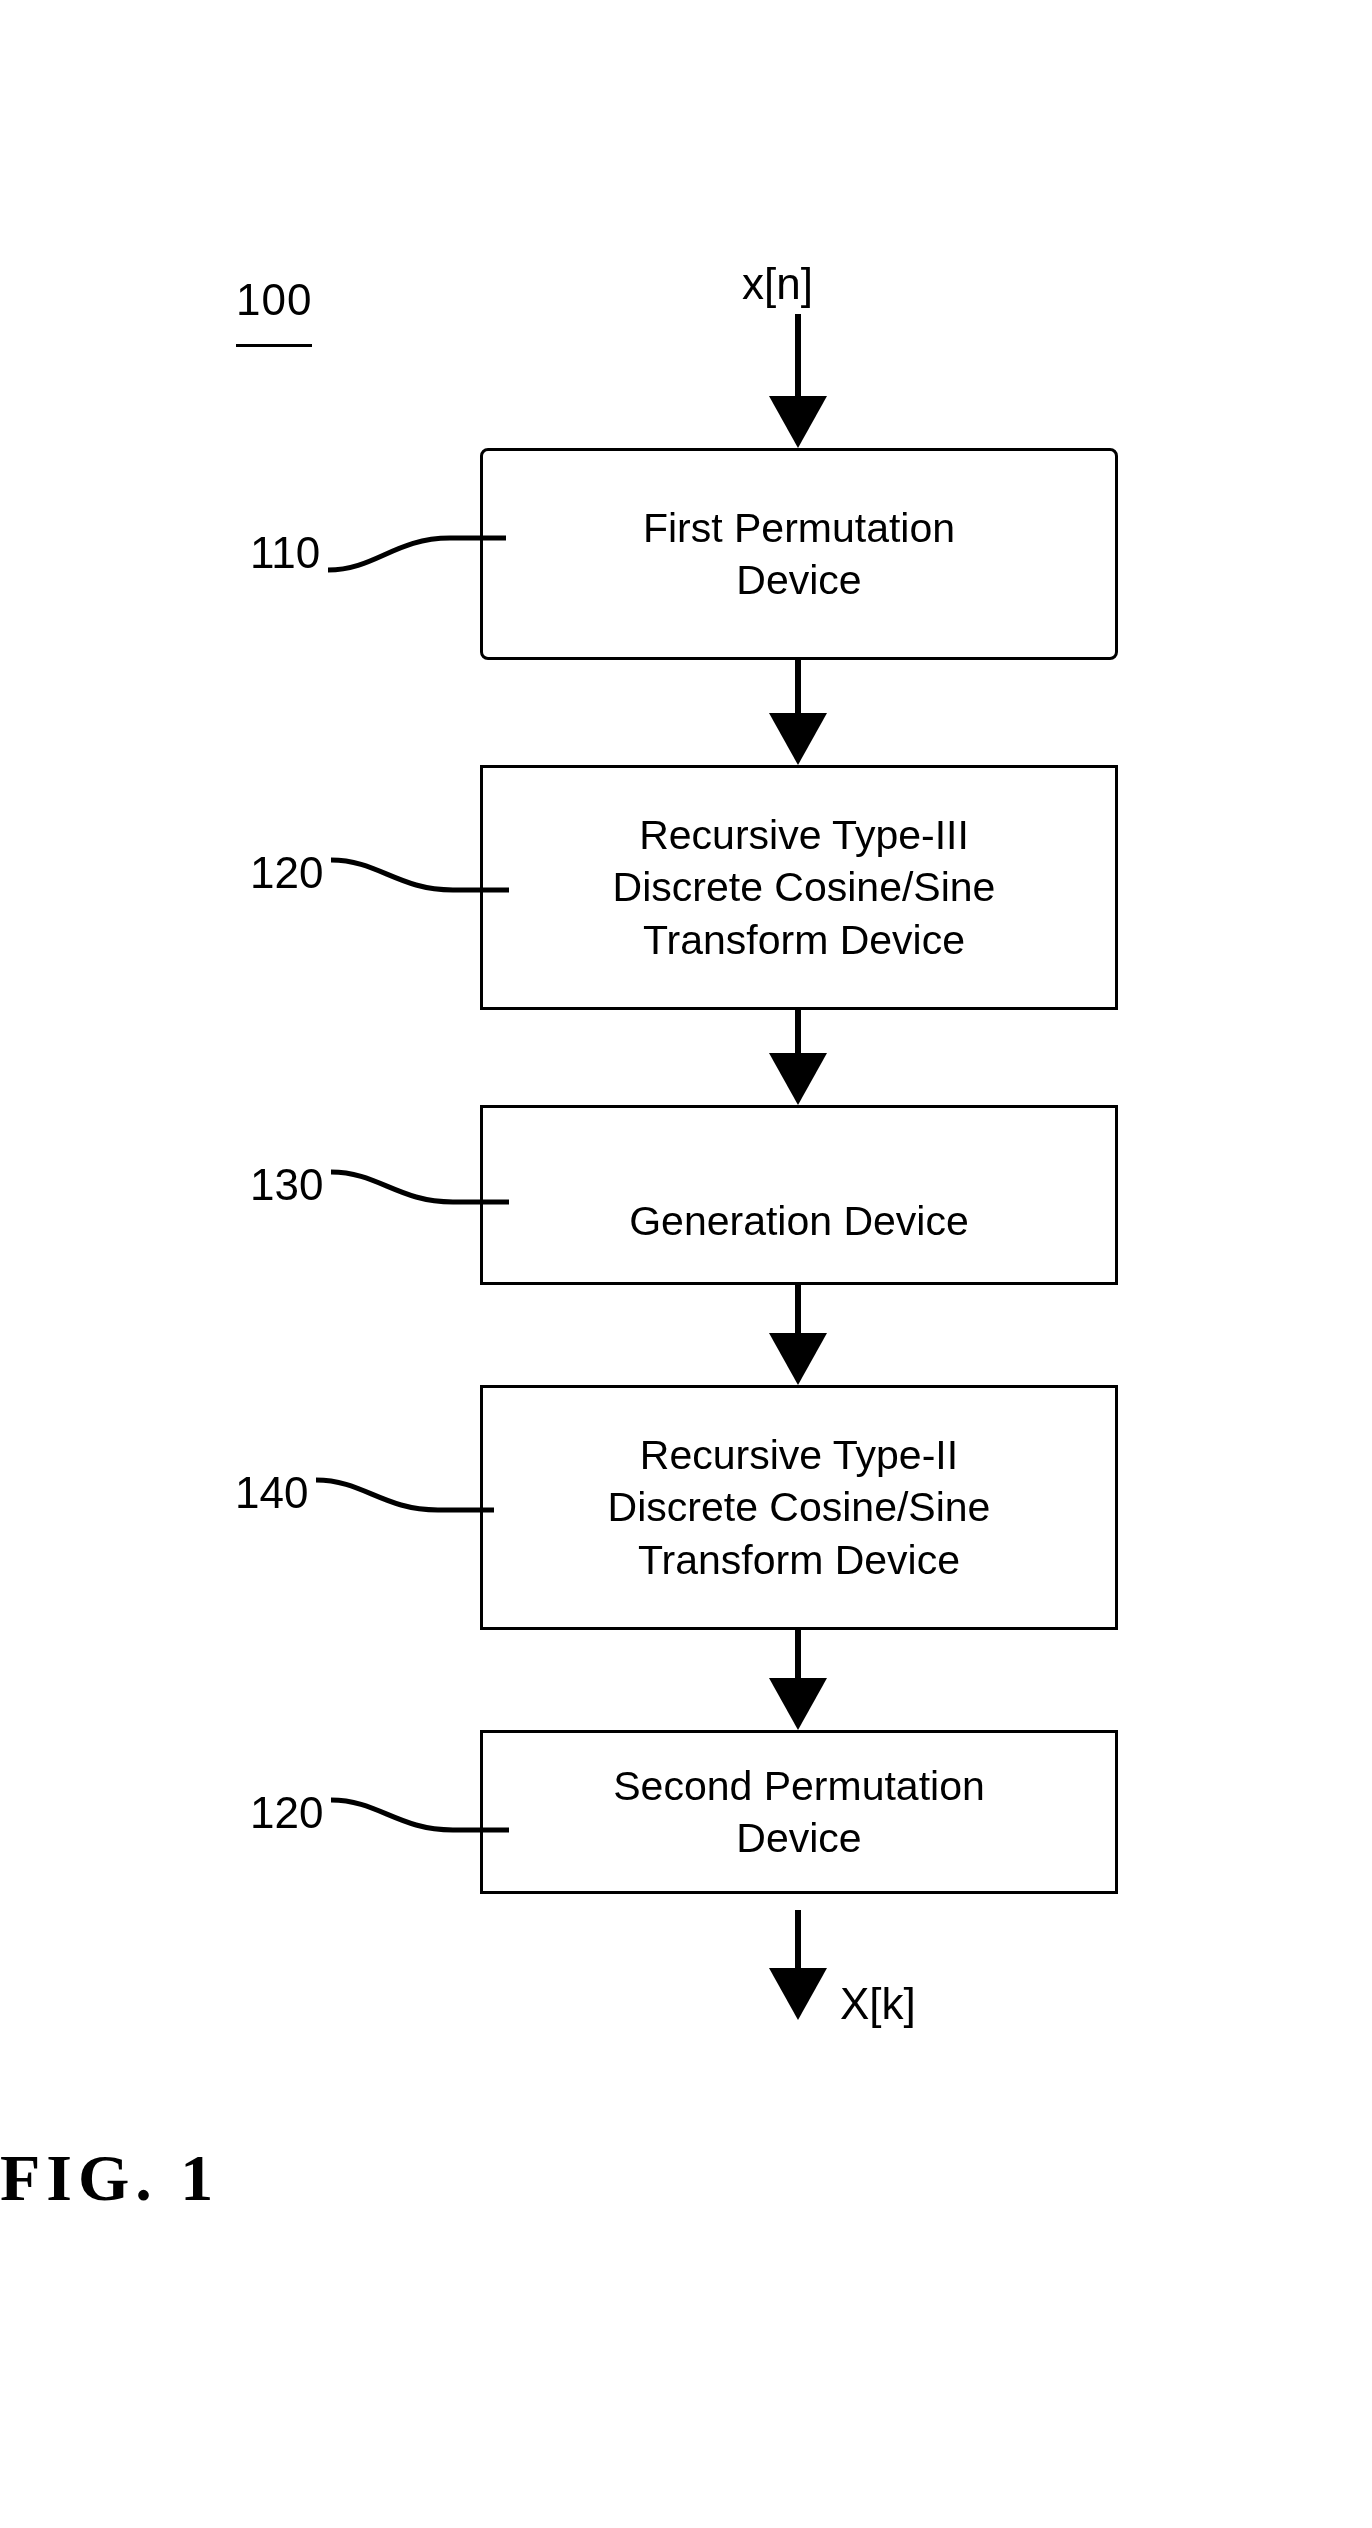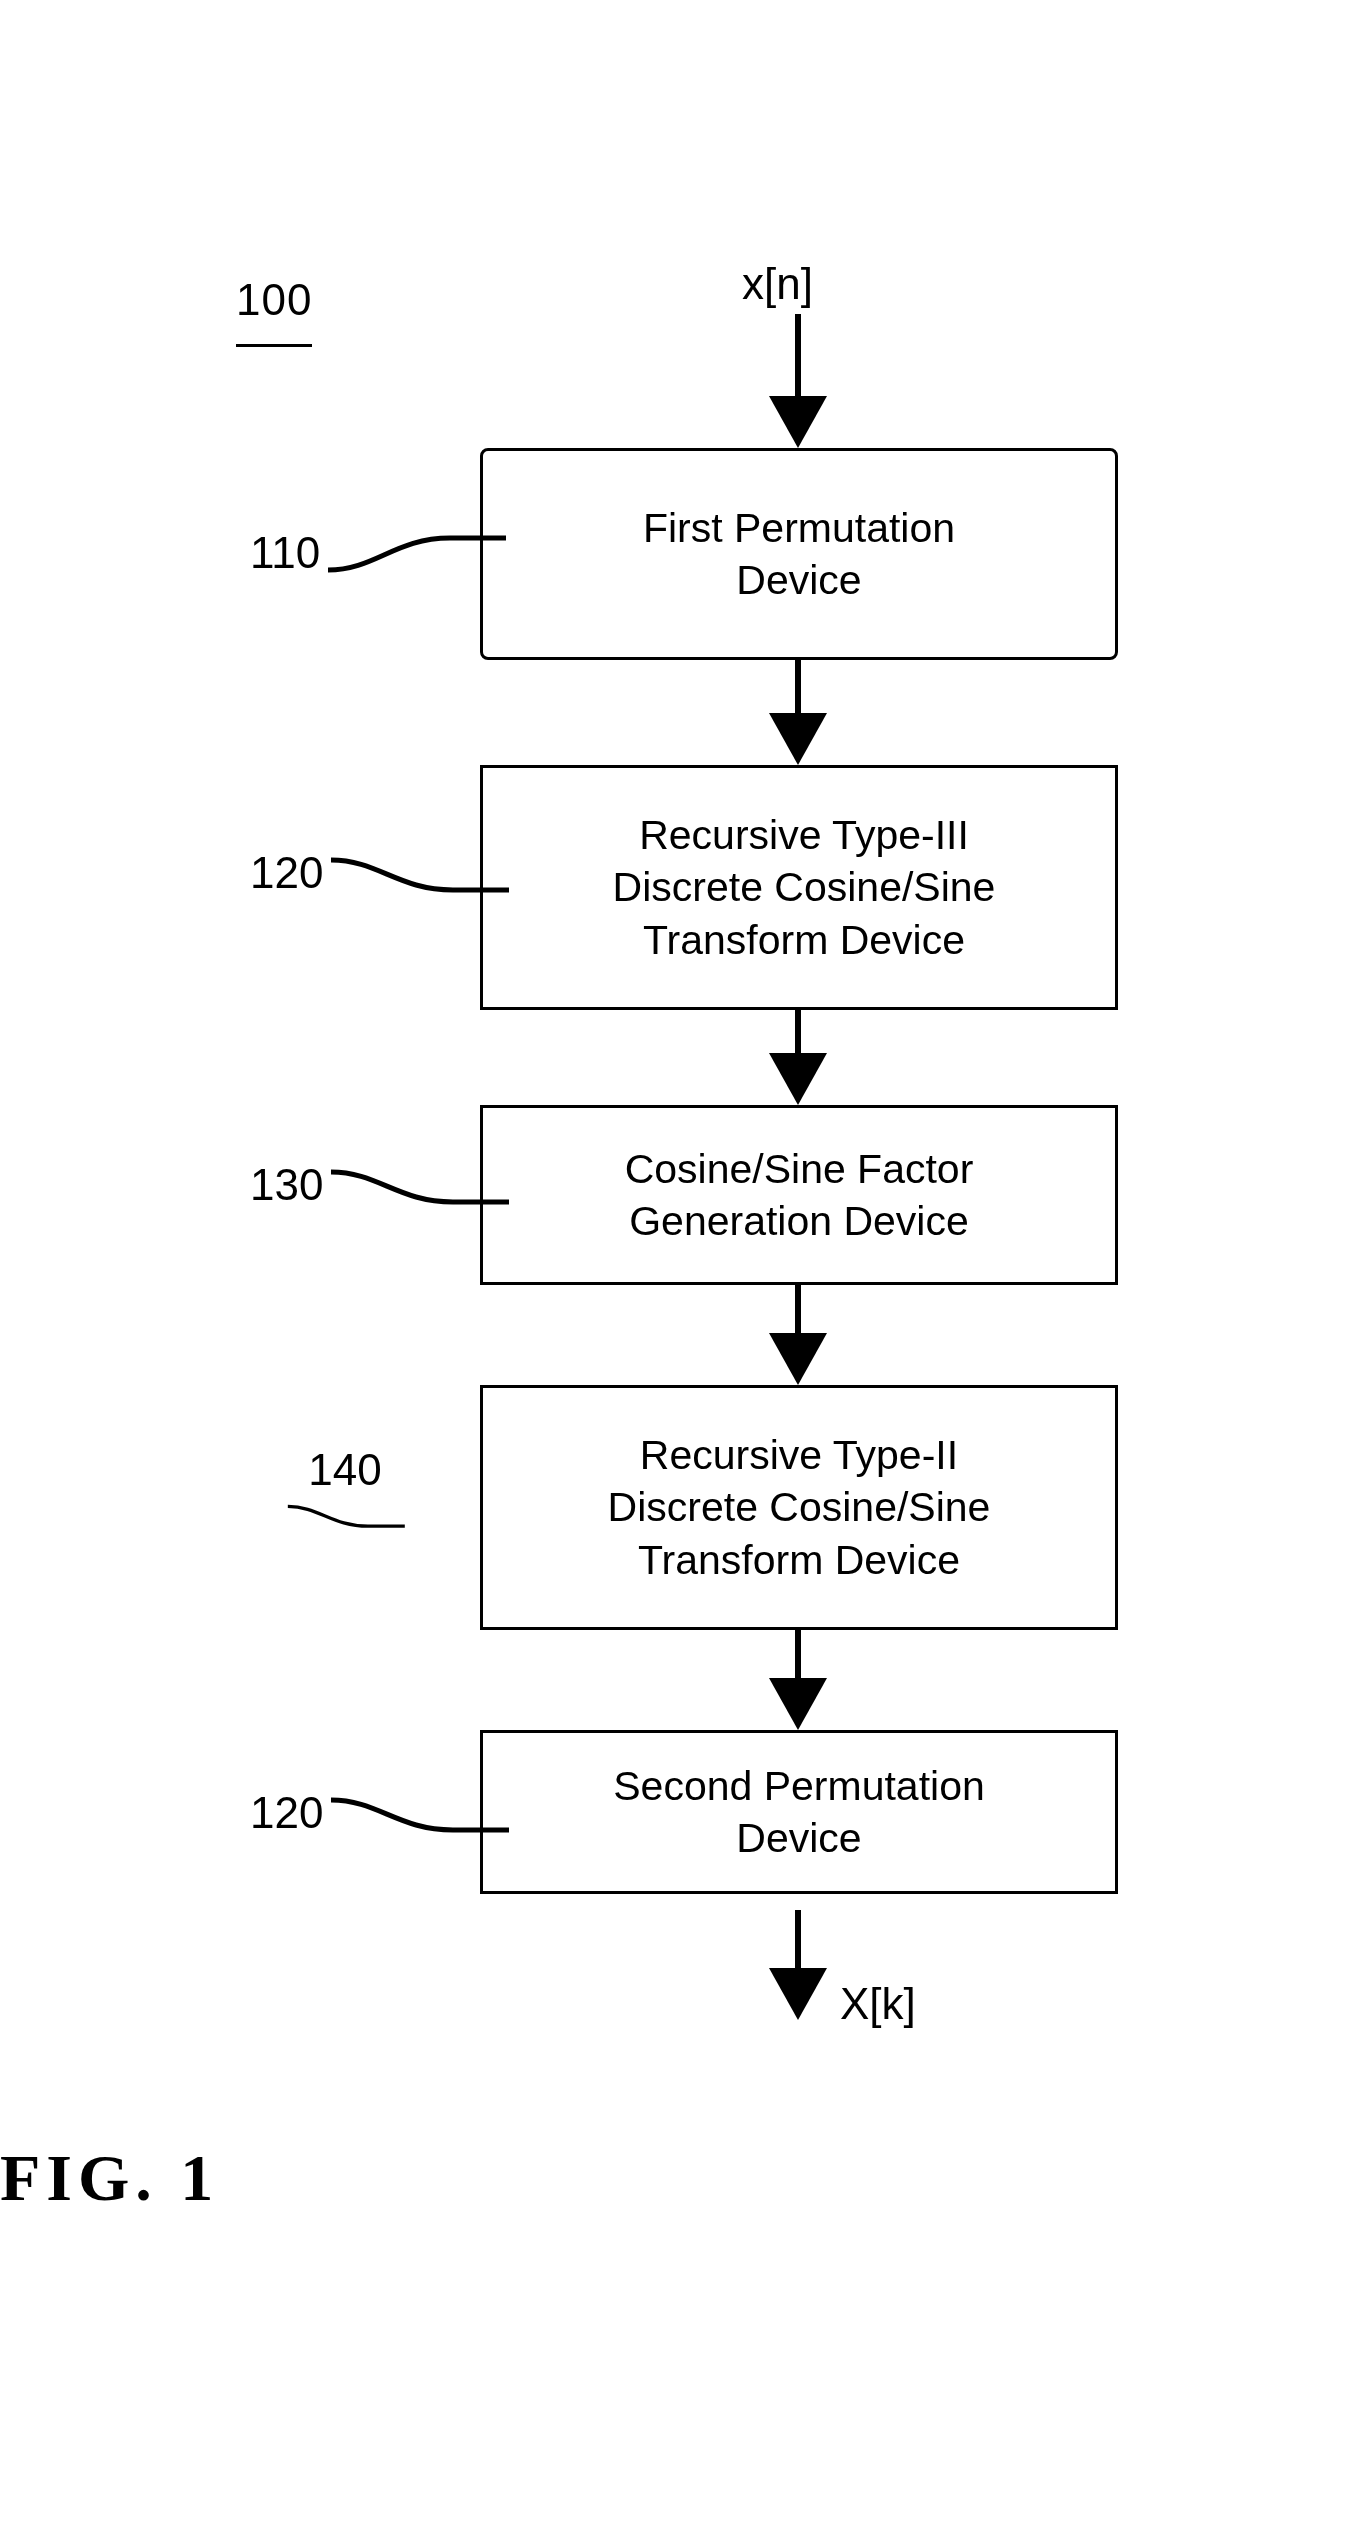--- a/index.html
+++ b/index.html
@@ -122,21 +122,21 @@
     font-size: 44px;
     line-height: 1;
     white-space: nowrap;
   }
   .callout .leader {
     display: block;
   }
   #cal-110 { left: 250px; top: 508px; }
   #cal-120 { left: 250px; top: 828px; }
   #cal-130 { left: 250px; top: 1140px; }
-  #cal-140 { left: 250px; top: 1448px; flex-direction: column; }
+  #cal-140 { left: 235px; top: 1448px; }
   #cal-150 { left: 250px; top: 1768px; }
 
   
   .caption {
     position: absolute;
     left: 0;
     top: 2140px;
     width: 1372px;
     font-family: "Liberation Serif", serif;
     font-size: 66px;
@@ -191,21 +191,21 @@
     </svg>
   </div>
 
   <div class="arrow" id="arrow-2">
     <span class="stem"></span>
     <span class="head"></span>
   </div>
 
   <div class="box" id="box-130">
     <span class="box-text">
-      <span>Cosine/Sine Factor</span><br>
+      <br>
       <span>Generation Device</span>
     </span>
   </div>
   <div class="callout" id="cal-130">
     <span class="num">130</span>
     <svg class="leader" width="190" height="70" viewBox="0 0 190 70">
       <path d="M8 22 C 55 22, 75 52, 130 52 L 186 52" fill="none" stroke="#000" stroke-width="5"></path>
     </svg>
   </div>
 

